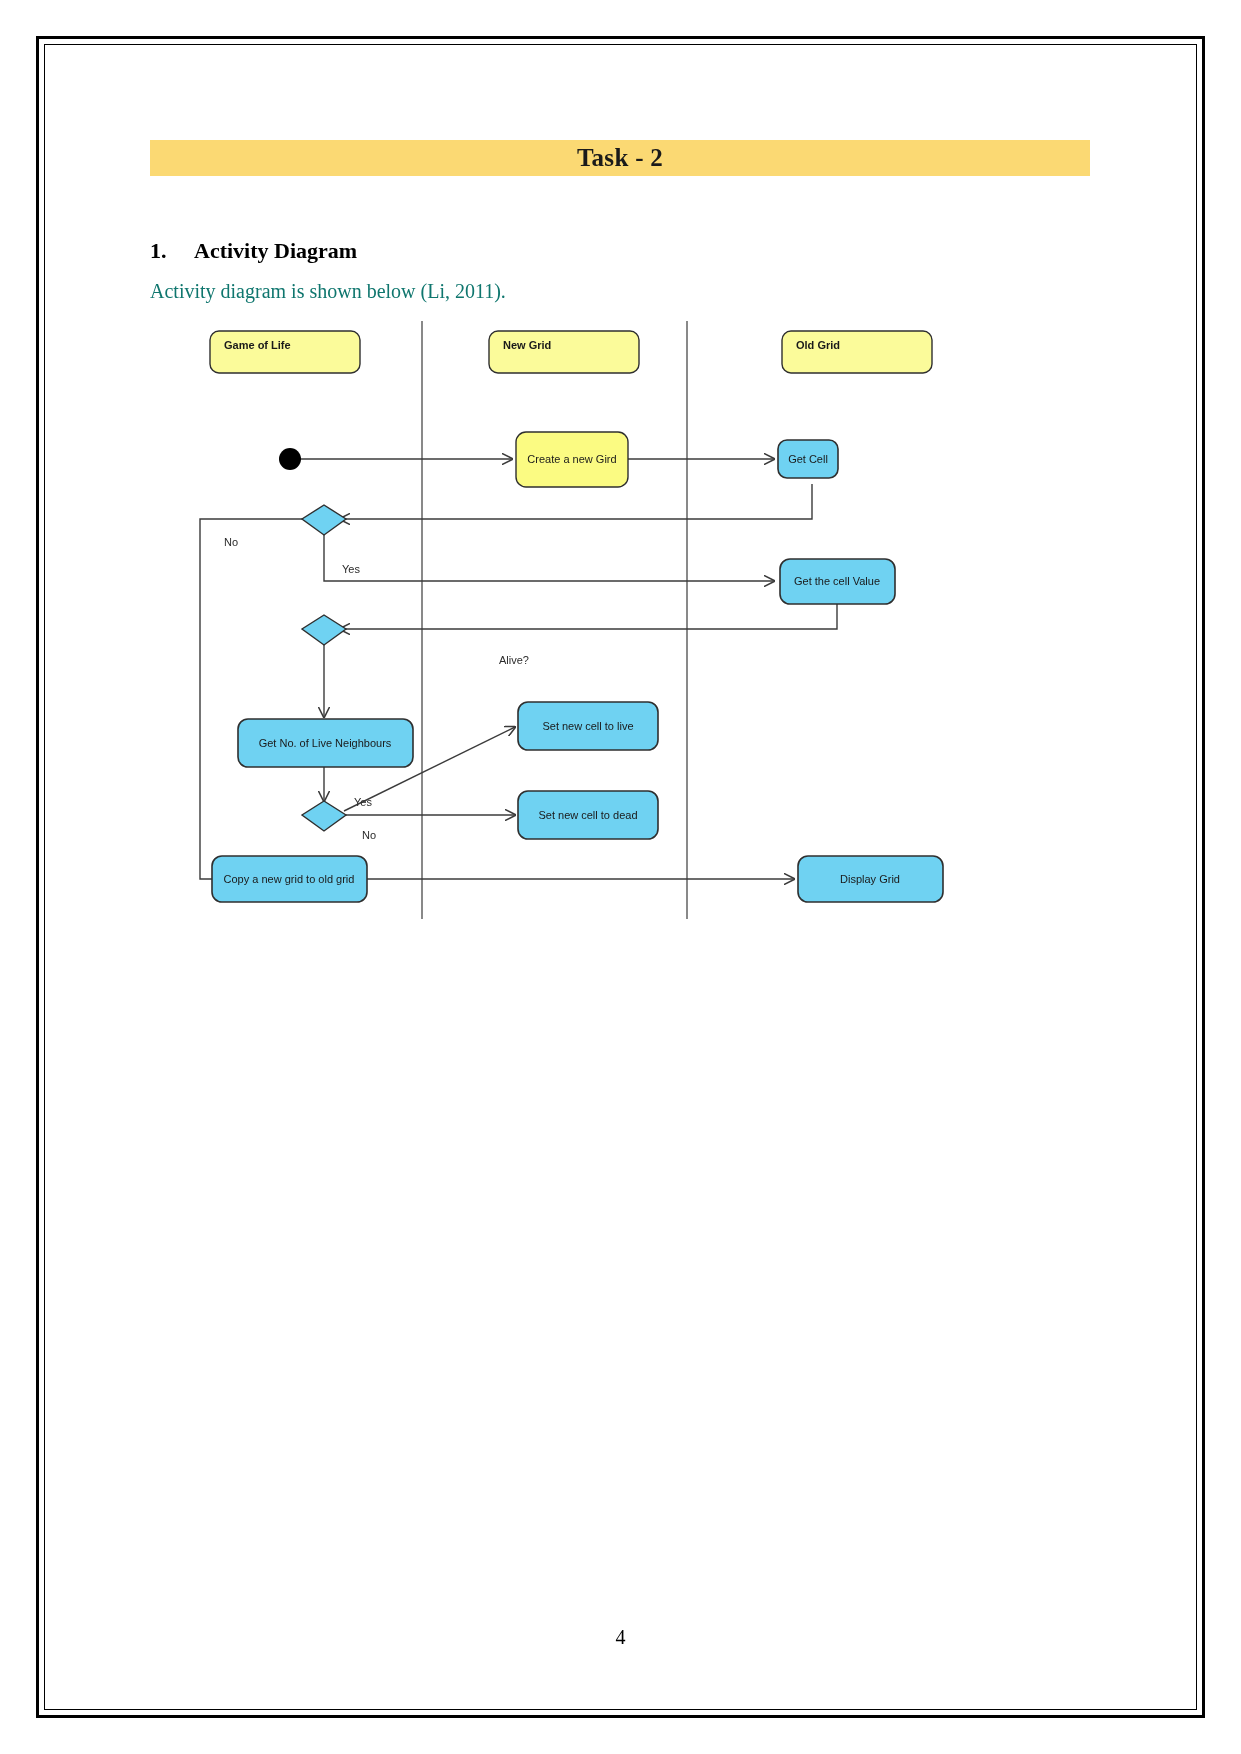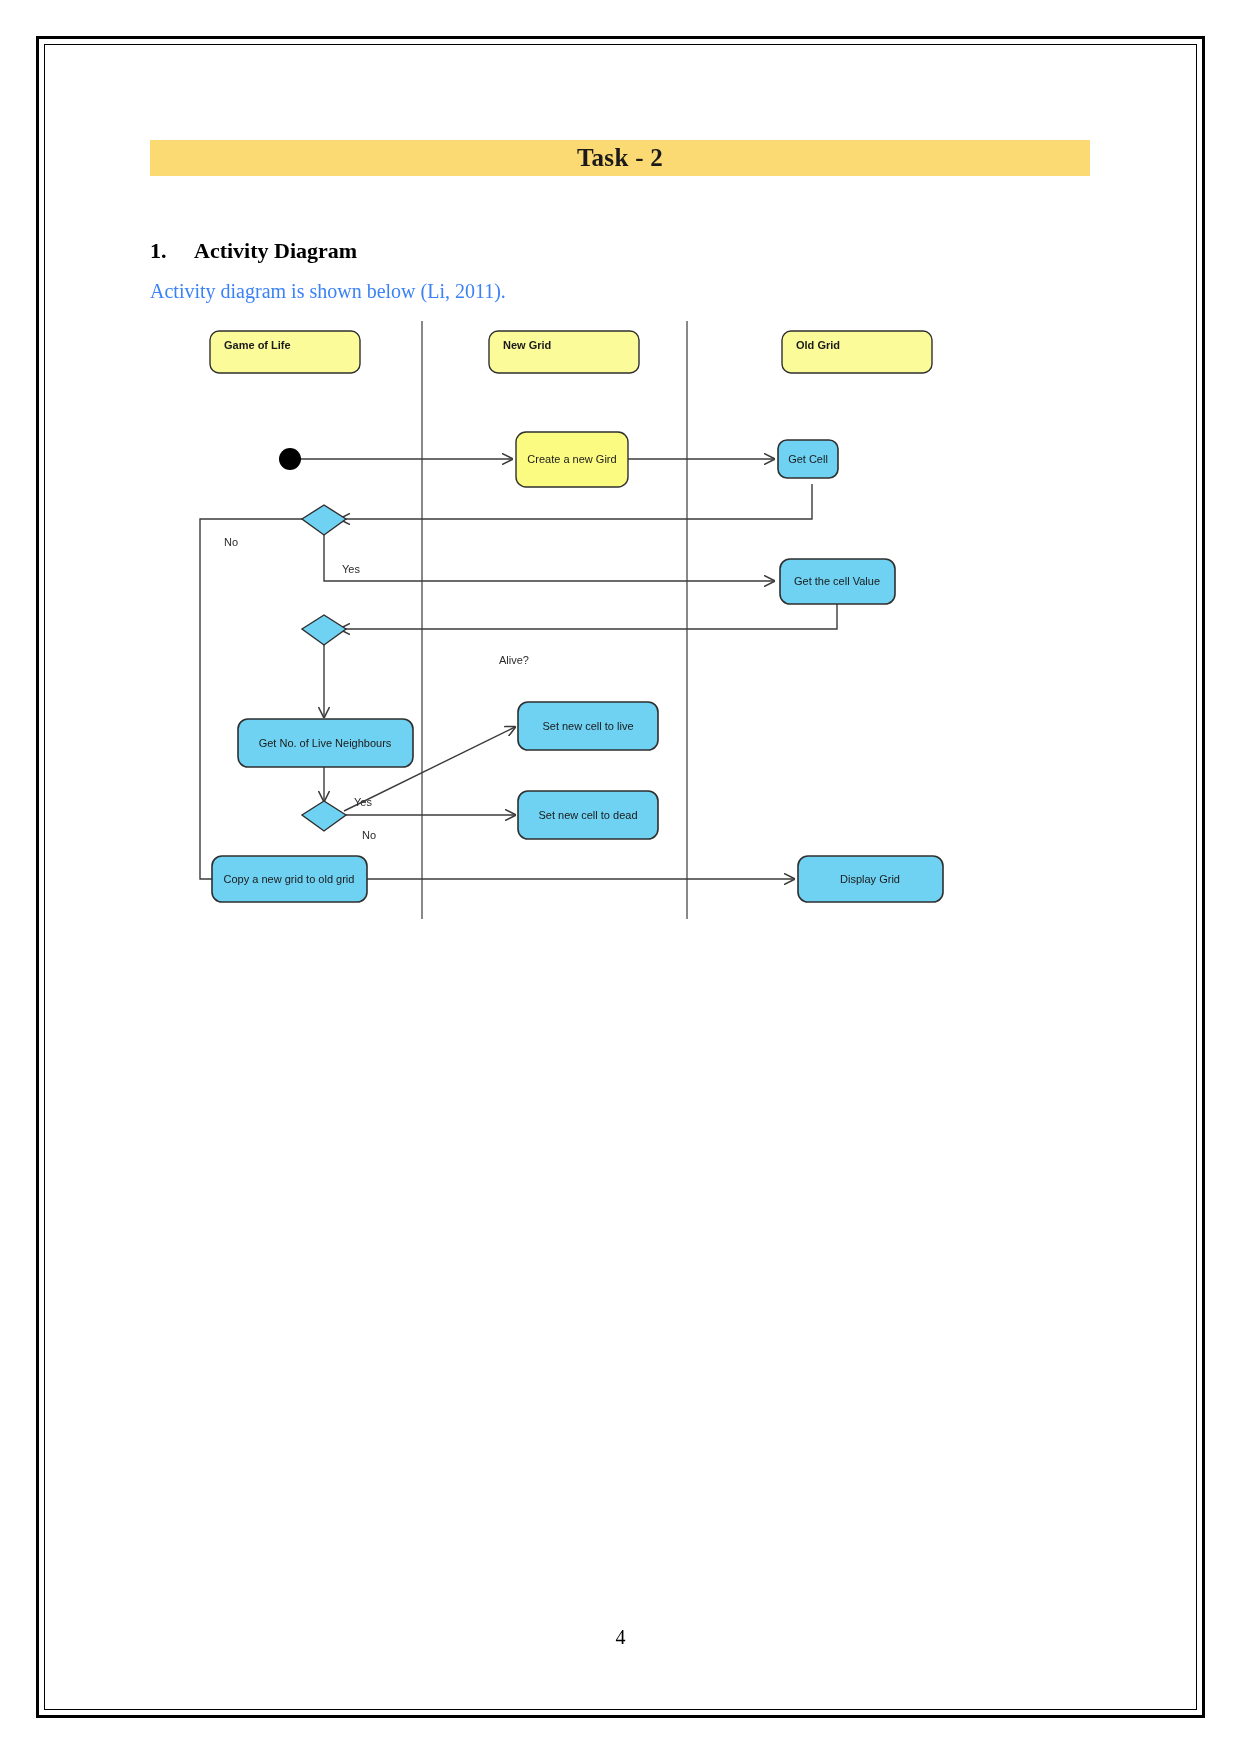--- a/index.html
+++ b/index.html
@@ -63,21 +63,21 @@
     display: flex;
     align-items: baseline;
   }
   .section-heading .num {
     width: 44px;
     flex: 0 0 44px;
   }
   .body-text {
     margin-top: 14px;
     font-size: 20px;
-    color: #3b82f6;
+    color: #0f766e;
     line-height: 1.35;
   }
   .diagram-wrap {
     position: relative;
     margin-top: 14px;
     margin-left: 32px;
     width: 820px;
     height: 640px;
     text-decoration: underline;
   }

